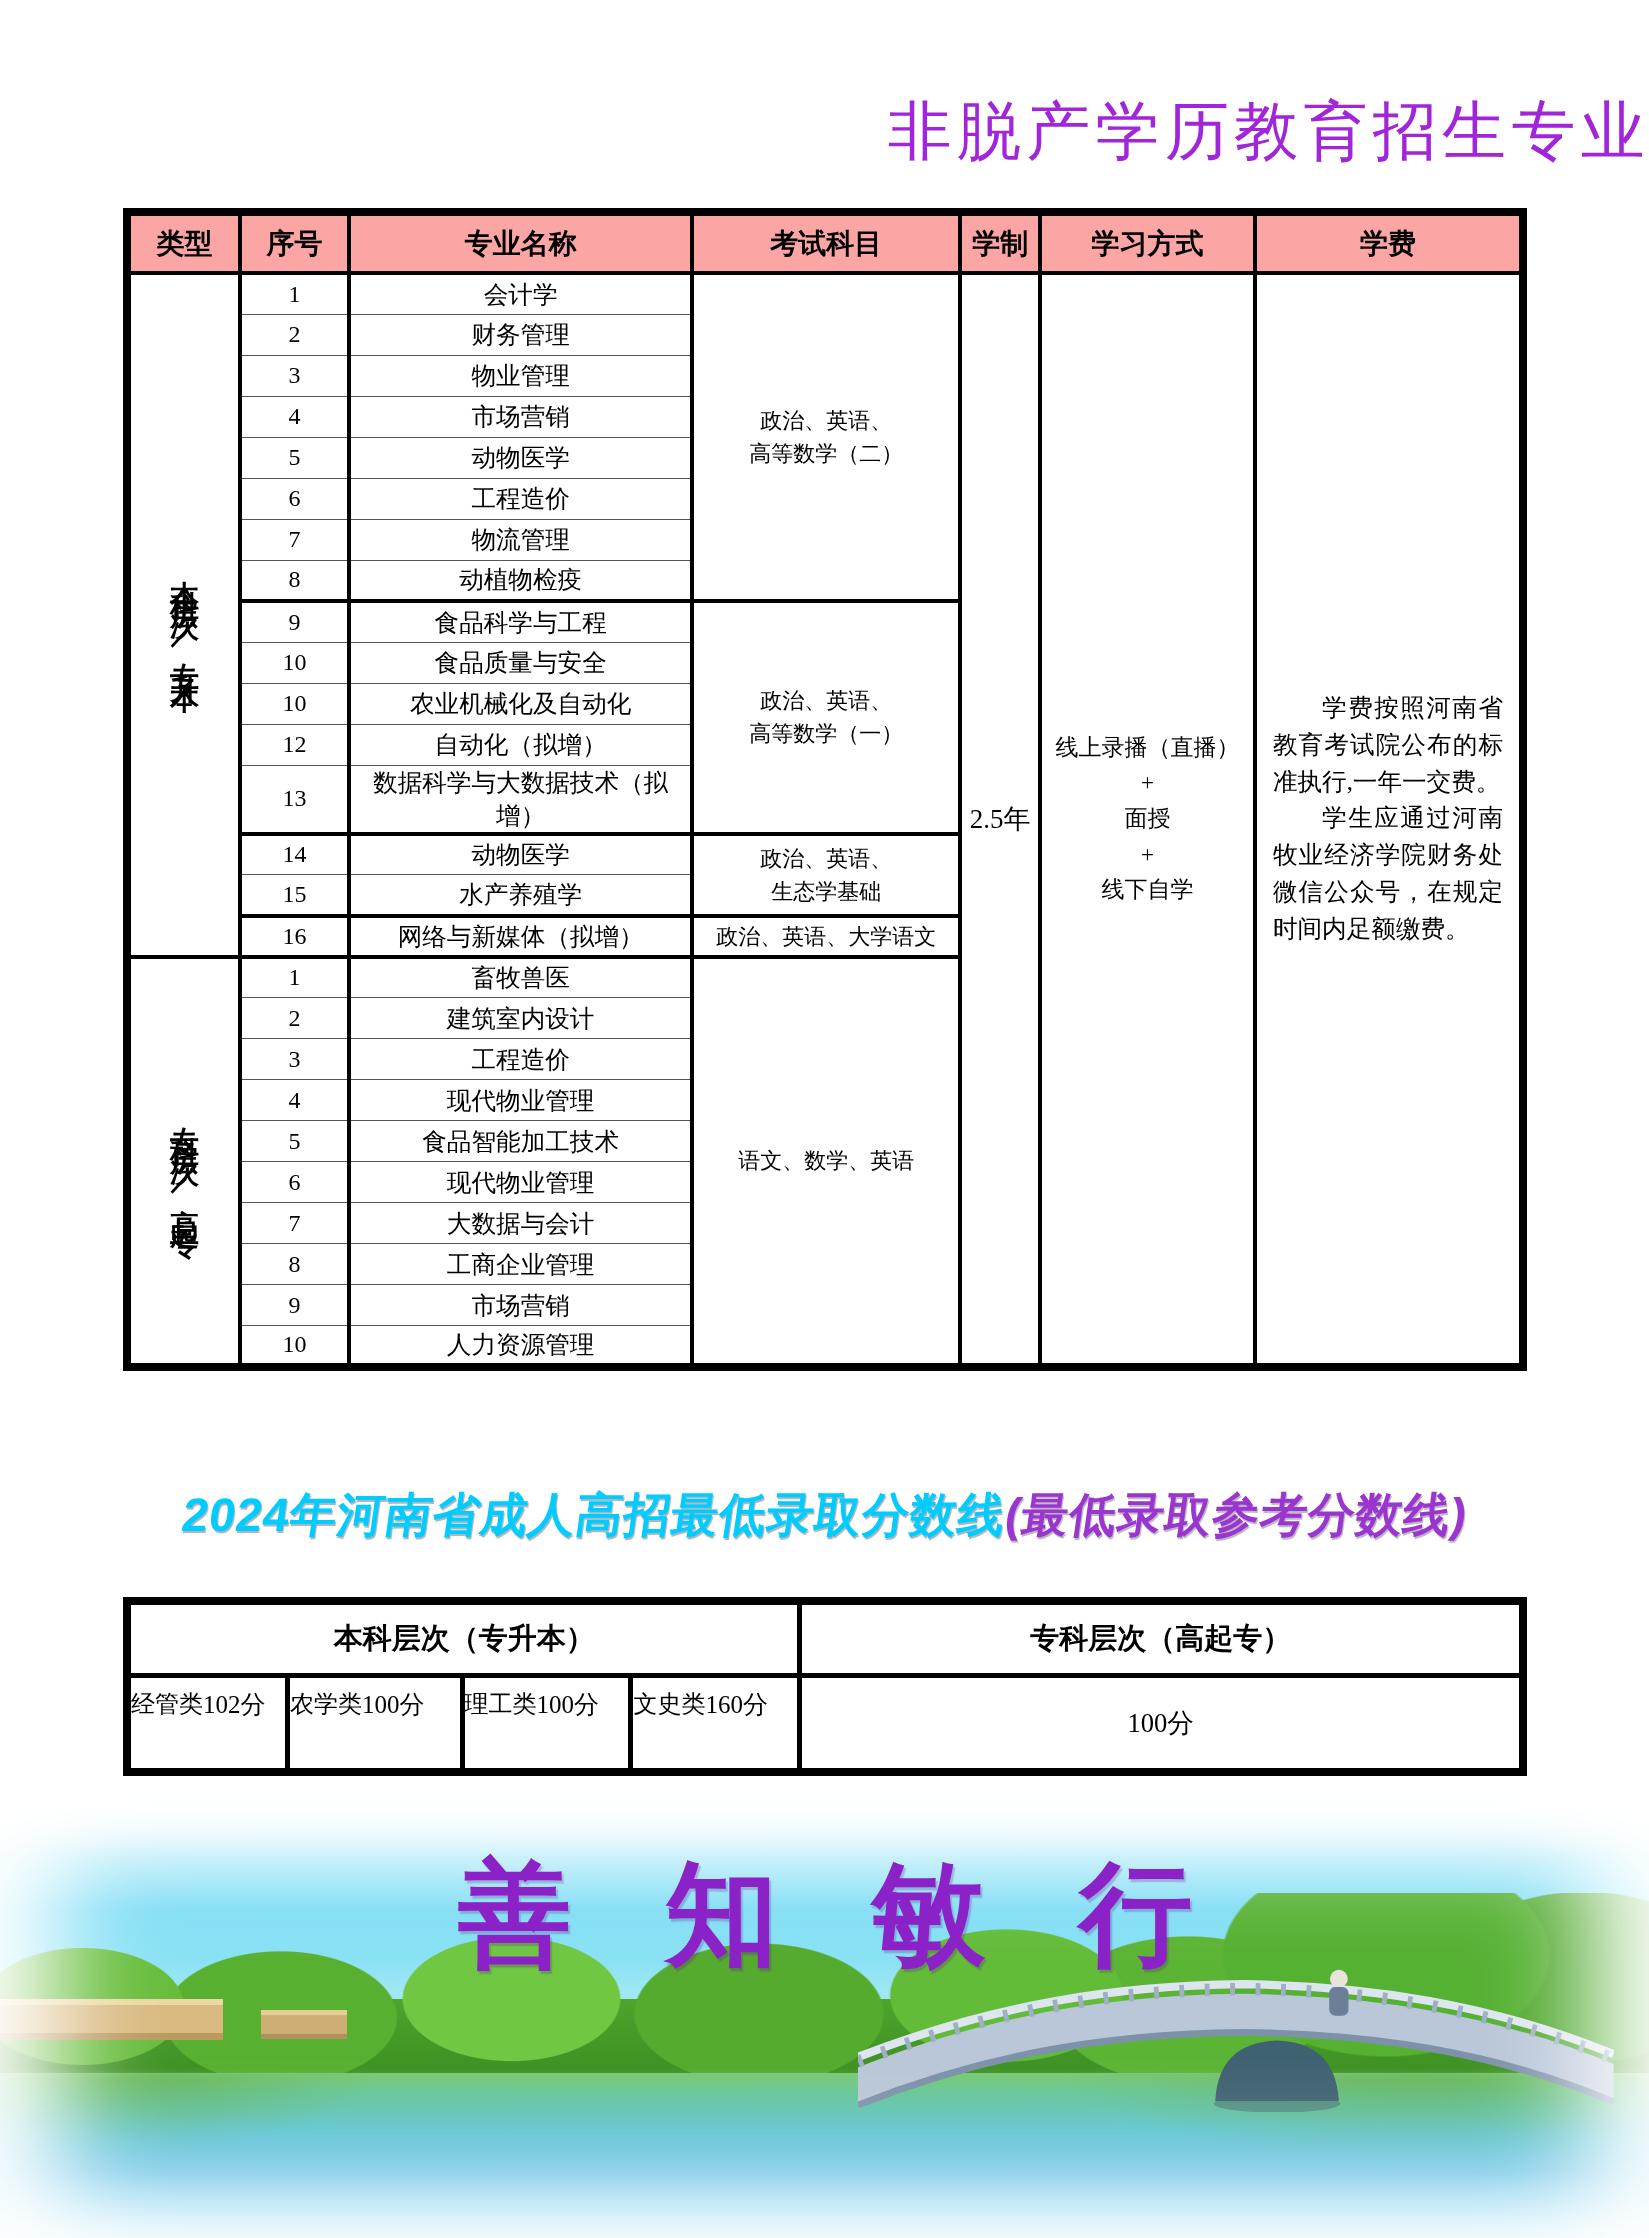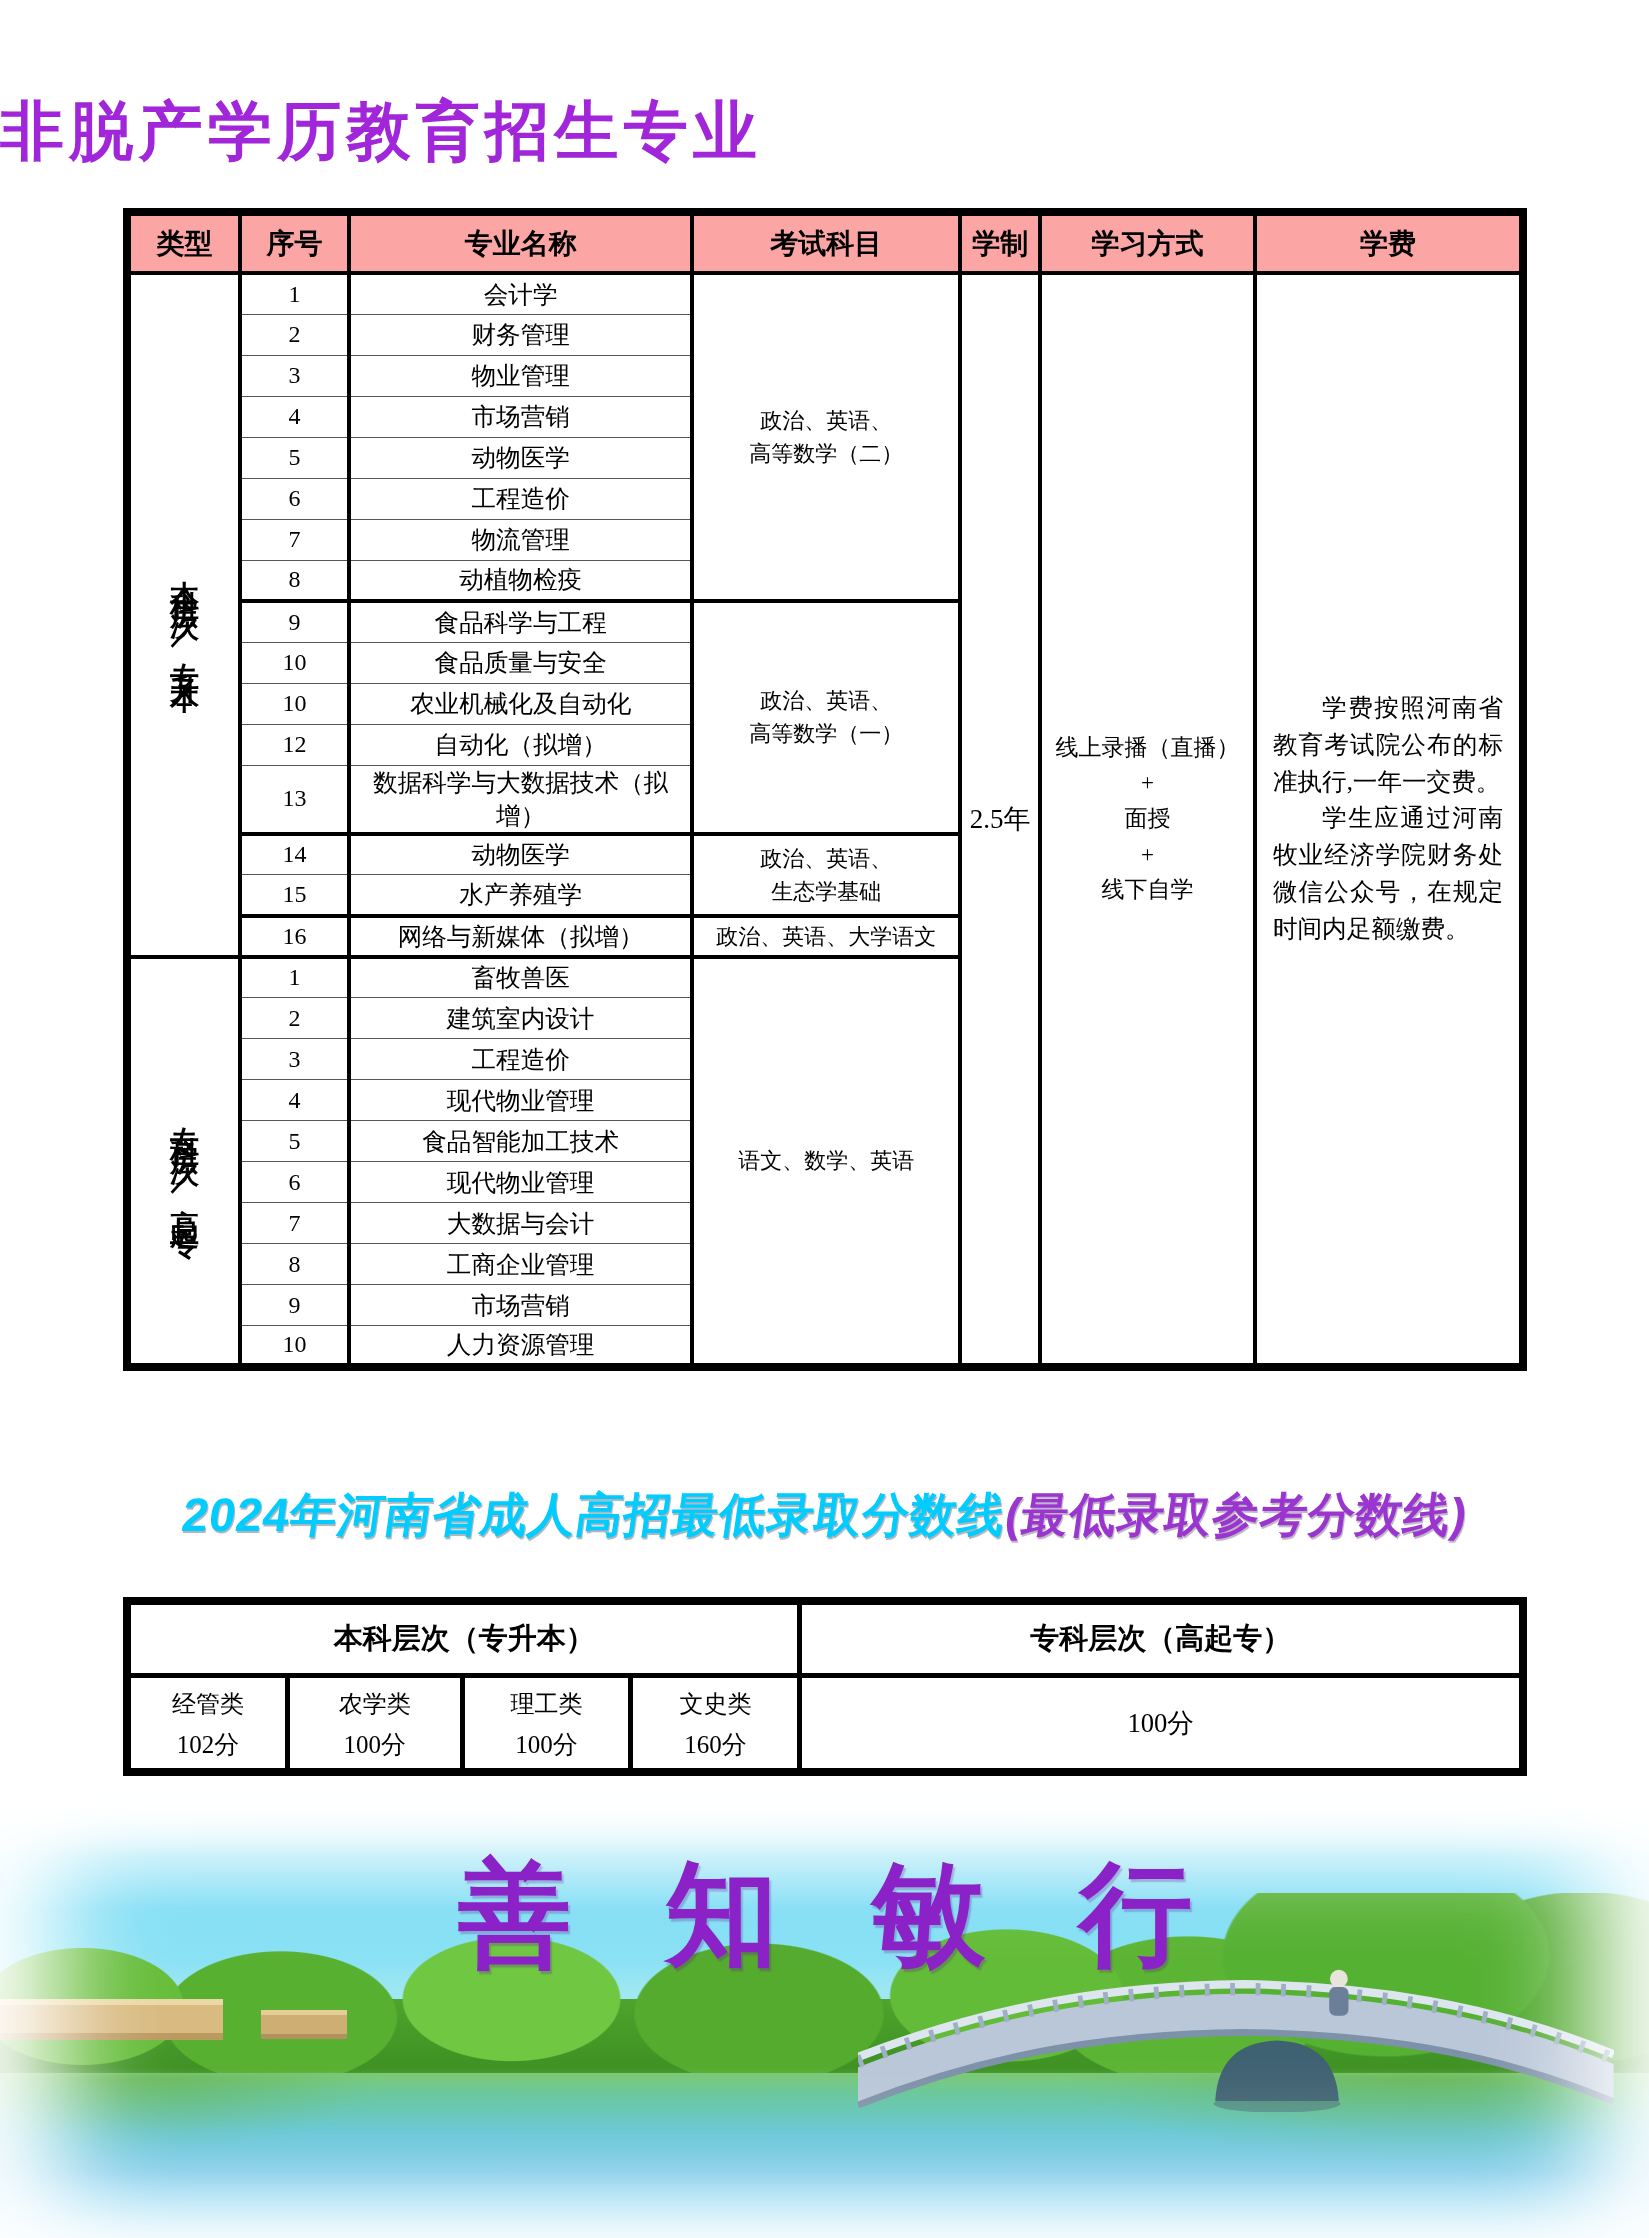--- a/index.html
+++ b/index.html
@@ -4,21 +4,21 @@
 <style>
   :root{
     --serif:"Liberation Serif","DejaVu Serif",serif;
     --sans:"Liberation Sans","DejaVu Sans",sans-serif;
   }
   *{box-sizing:border-box;margin:0;padding:0;}
   body{background:#ffffff;}
   .page{position:relative;width:1650px;height:2239px;background:#fff;overflow:hidden;font-family:var(--serif);color:#000;}
 
   
-  .title1{margin-top:98px;text-align:left;font-family:var(--sans);font-weight:700;
+  .title1{margin-top:98px;text-align:right;font-family:var(--sans);font-weight:400;
           font-size:64px;letter-spacing:5.3px;color:#A226D9;line-height:1.05;}
 
   
   .t1wrap{position:relative;z-index:2;width:1404px;margin:43px auto 0;}
   table{border-collapse:collapse;table-layout:fixed;width:100%;}
   .t1{border:8.6px solid #000;}
   .t1 th,.t1 td{border-left:4.7px solid #000;border-right:4.7px solid #000;
                 border-top:1.3px solid #555;border-bottom:1.3px solid #555;
                 text-align:center;vertical-align:middle;overflow:hidden;}
   .t1 thead tr{height:61px;}
@@ -44,21 +44,21 @@
   .t2m{color:#00CCFF;text-shadow:1.3px 2px 0.7px rgba(20,40,60,.35);}
   .t2p{color:#9A36CF;text-shadow:1.3px 2px 0.7px rgba(40,10,60,.3);}
 
   
   .t2wrap{position:relative;z-index:2;width:1404px;margin:57px auto 0;background:#fff;}
   .t2{border:8.6px solid #000;}
   .t2 th,.t2 td{border:5.3px solid #000;text-align:center;vertical-align:middle;background:#fff;}
   .t2 thead tr{height:74px;}
   .t2 th{font-family:var(--sans);font-weight:700;font-size:29px;}
   .t2 tbody tr{height:97px;}
-  .catwrap{display:flex;flex-direction:column;justify-content:space-between;height:81px;padding:5.3px 0 2.7px;}
+  .catwrap{display:flex;flex-direction:row;height:81px;padding:5.3px 0 2.7px;}
   .catname{font-size:24px;}
   .catscore{font-size:25px;}
   td.rightscore{font-size:26.6px;}
 
   
   .photo{position:absolute;left:0;right:0;bottom:0;height:459px;z-index:1;}
   .sky{position:absolute;inset:0;background:linear-gradient(180deg,#ffffff 0%,#e6f8fd 6%,#aee9f8 16%,#7eddf5 28%,#8ce2f4 40%,#9fe7f2 46%);}
   .trees{position:absolute;left:0;right:0;top:113px;height:183px;background:
     radial-gradient(ellipse 173px 100px at 5% 62%, #66bd3a 0 58%, rgba(0,0,0,0) 59%),
     radial-gradient(ellipse 199px 113px at 17% 68%, #58b030 0 58%, rgba(0,0,0,0) 59%),

